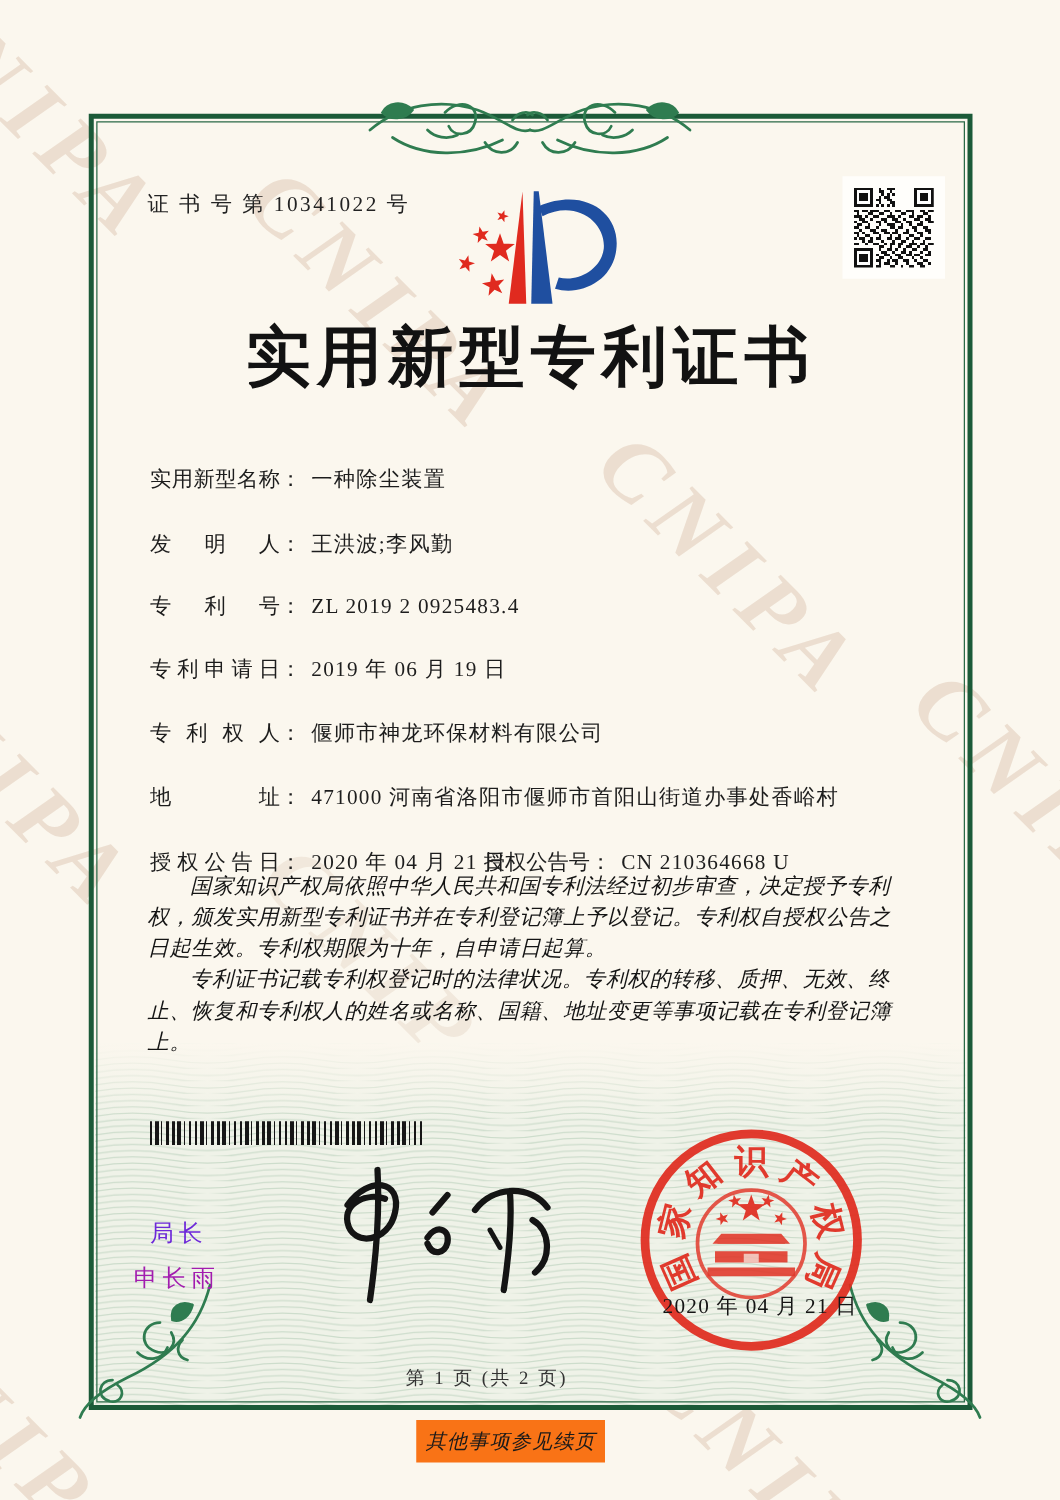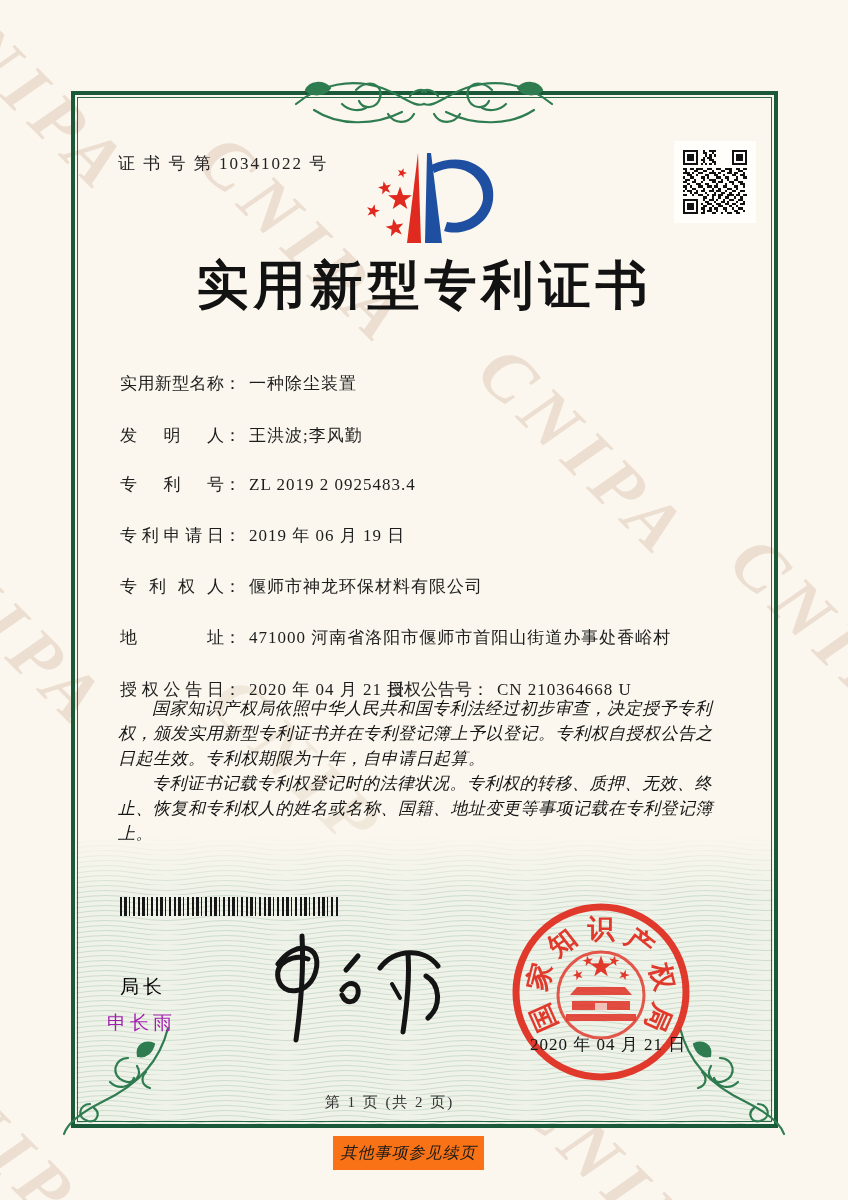--- a/index.html
+++ b/index.html
@@ -41,21 +41,21 @@
   .paras p{margin:0;text-indent:2em;letter-spacing:0.5px;}
 
   .barcode{left:120px;top:897px;width:218px;height:19px;z-index:5;
     background:repeating-linear-gradient(90deg,
       #161616 0 2px,transparent 2px 4px,
       #161616 4px 7px,transparent 7px 9px,
       #161616 9px 10px,transparent 10px 13px,
       #161616 13px 15px,transparent 15px 18px);}
 
   .signer-title{left:120px;top:974px;font-family:"Liberation Sans",sans-serif;
-                font-size:19px;letter-spacing:4px;color:#000000;z-index:5;}
+                font-size:19px;letter-spacing:4px;color:#6d28d9;z-index:5;}
   .signer-name{left:107px;top:1010px;font-family:"Liberation Sans",sans-serif;
                font-size:19px;letter-spacing:4px;color:#a21caf;z-index:5;}
   .signature{left:250px;top:932px;z-index:5;}
 
   .seal{left:508px;top:899px;z-index:5;}
   .seal-date{left:530px;top:1033px;font-size:17px;letter-spacing:1px;color:#151515;z-index:6;}
 
   .page-num{left:71px;top:1093px;width:637px;text-align:center;font-size:15px;
             letter-spacing:2px;color:#333;z-index:5;}
   .cont-box{left:333px;top:1136px;width:151px;height:34px;background:#f97316;

